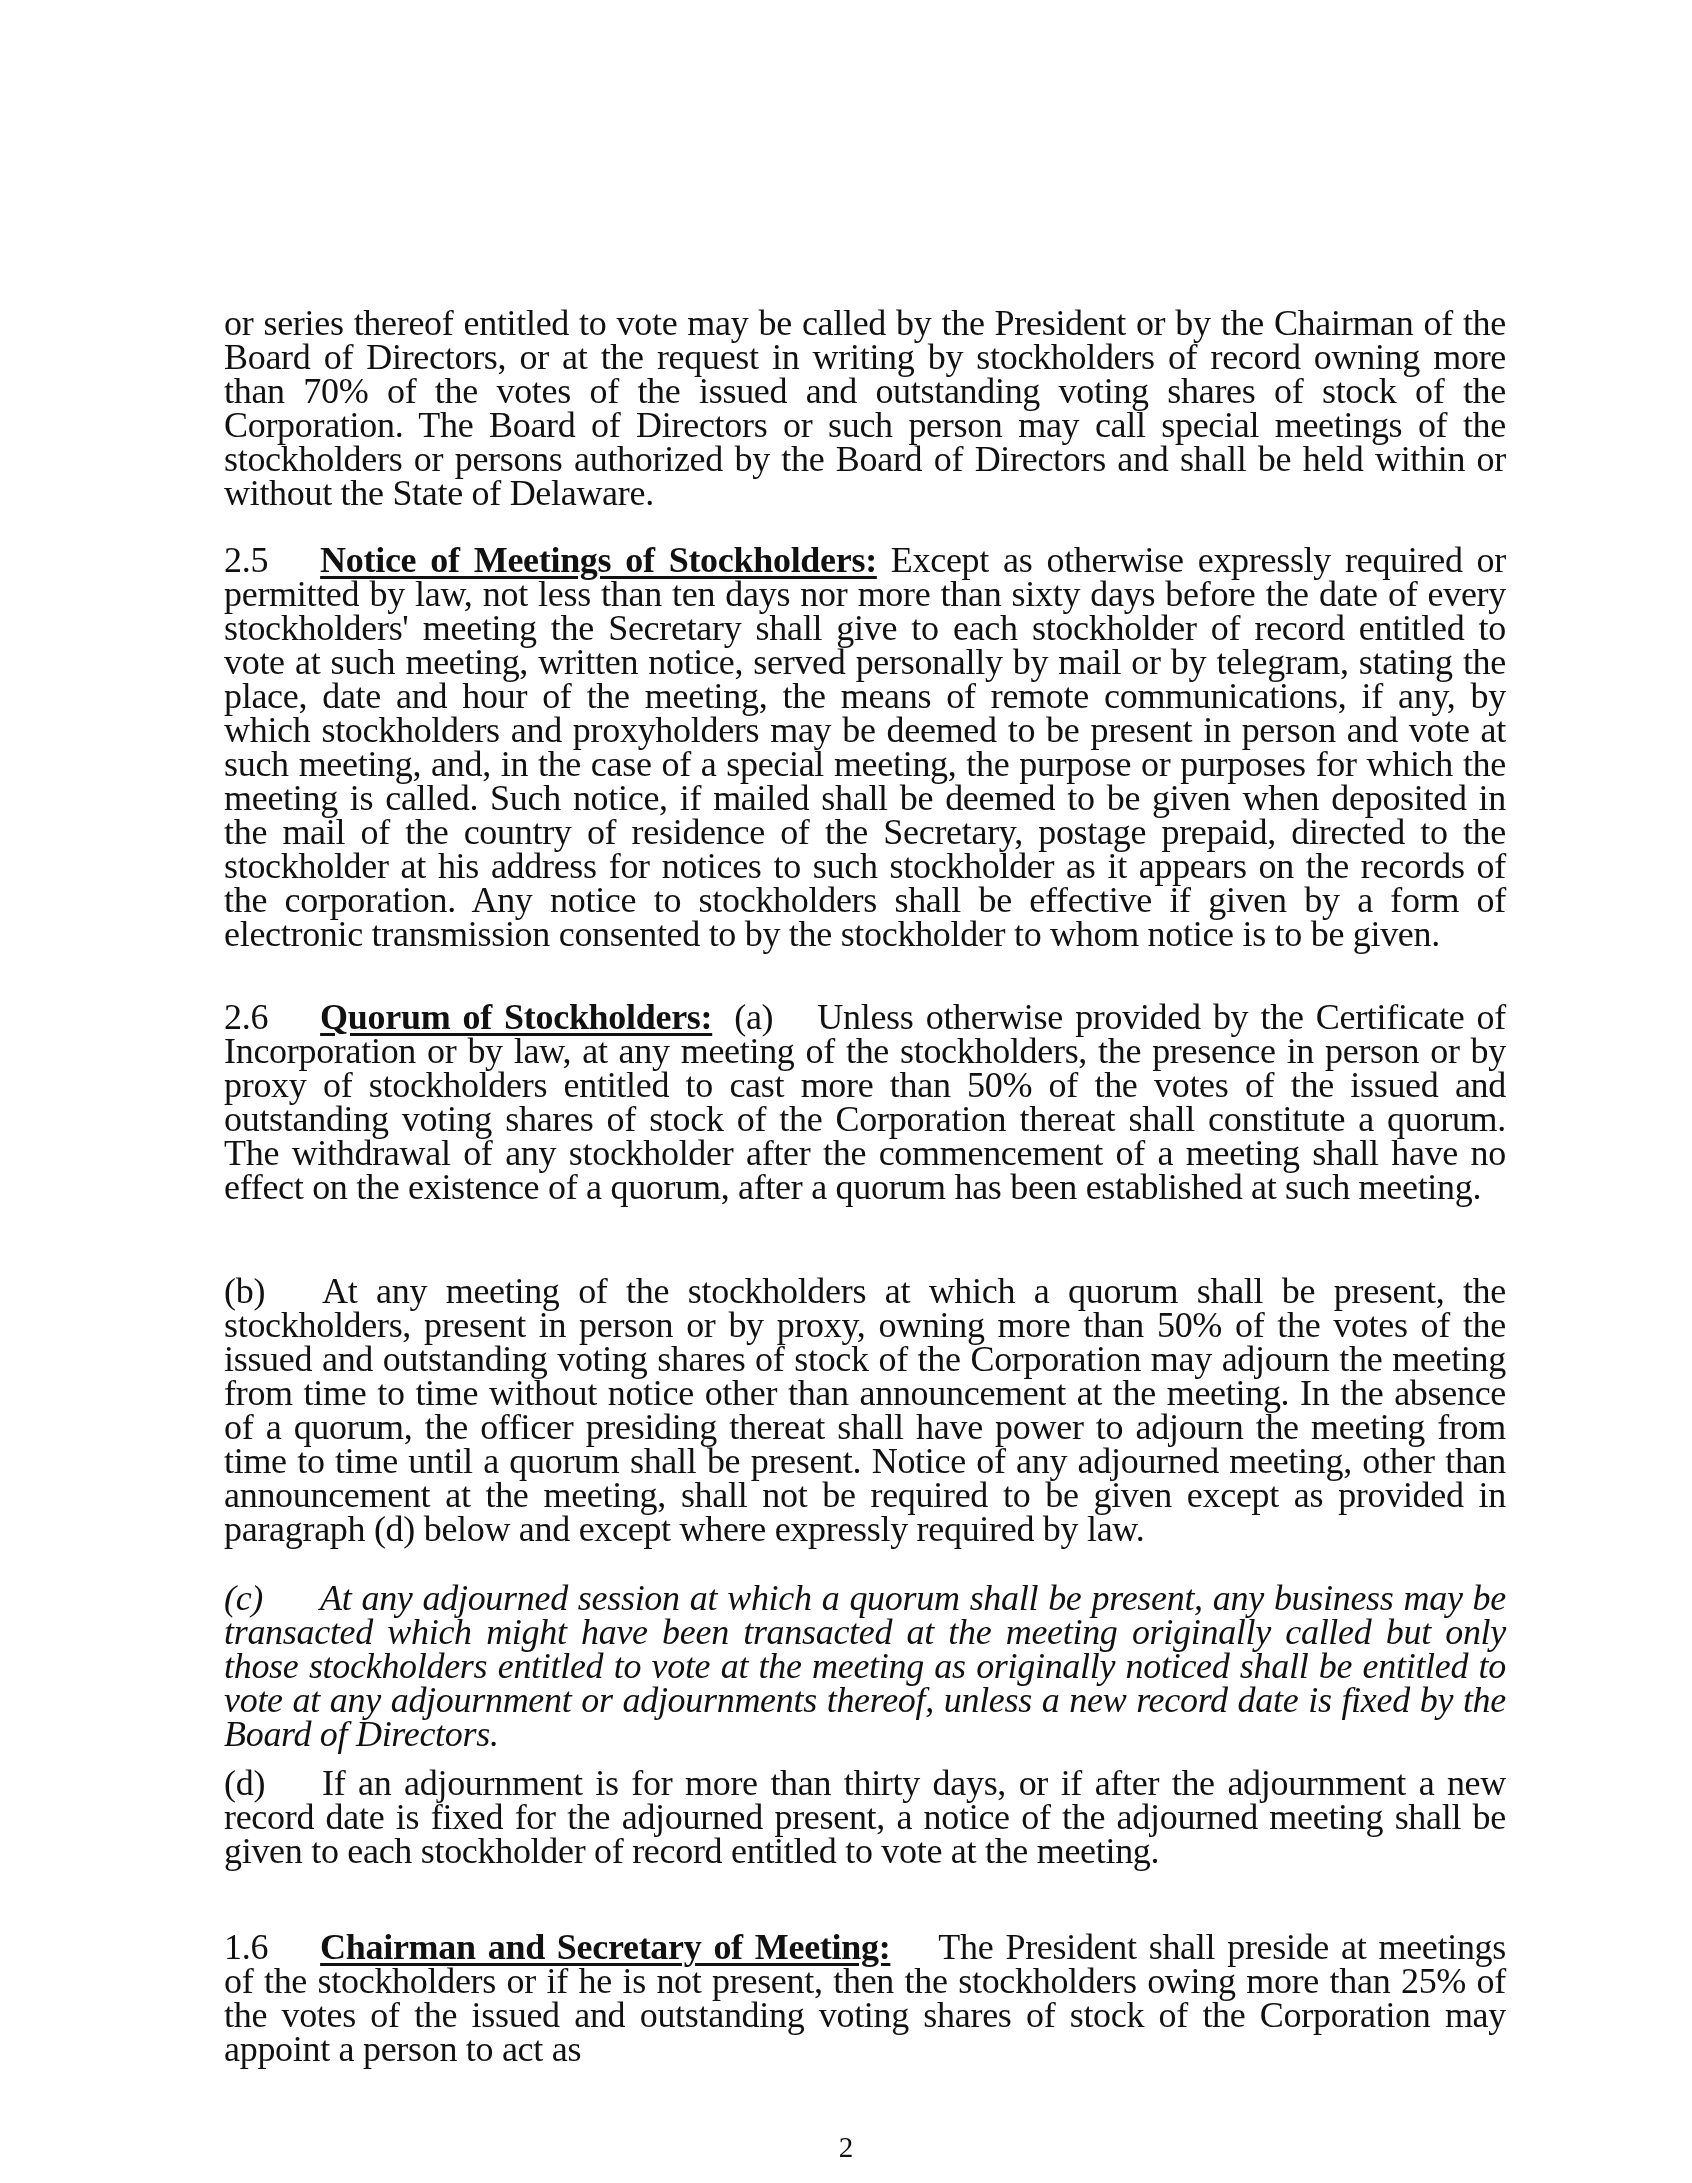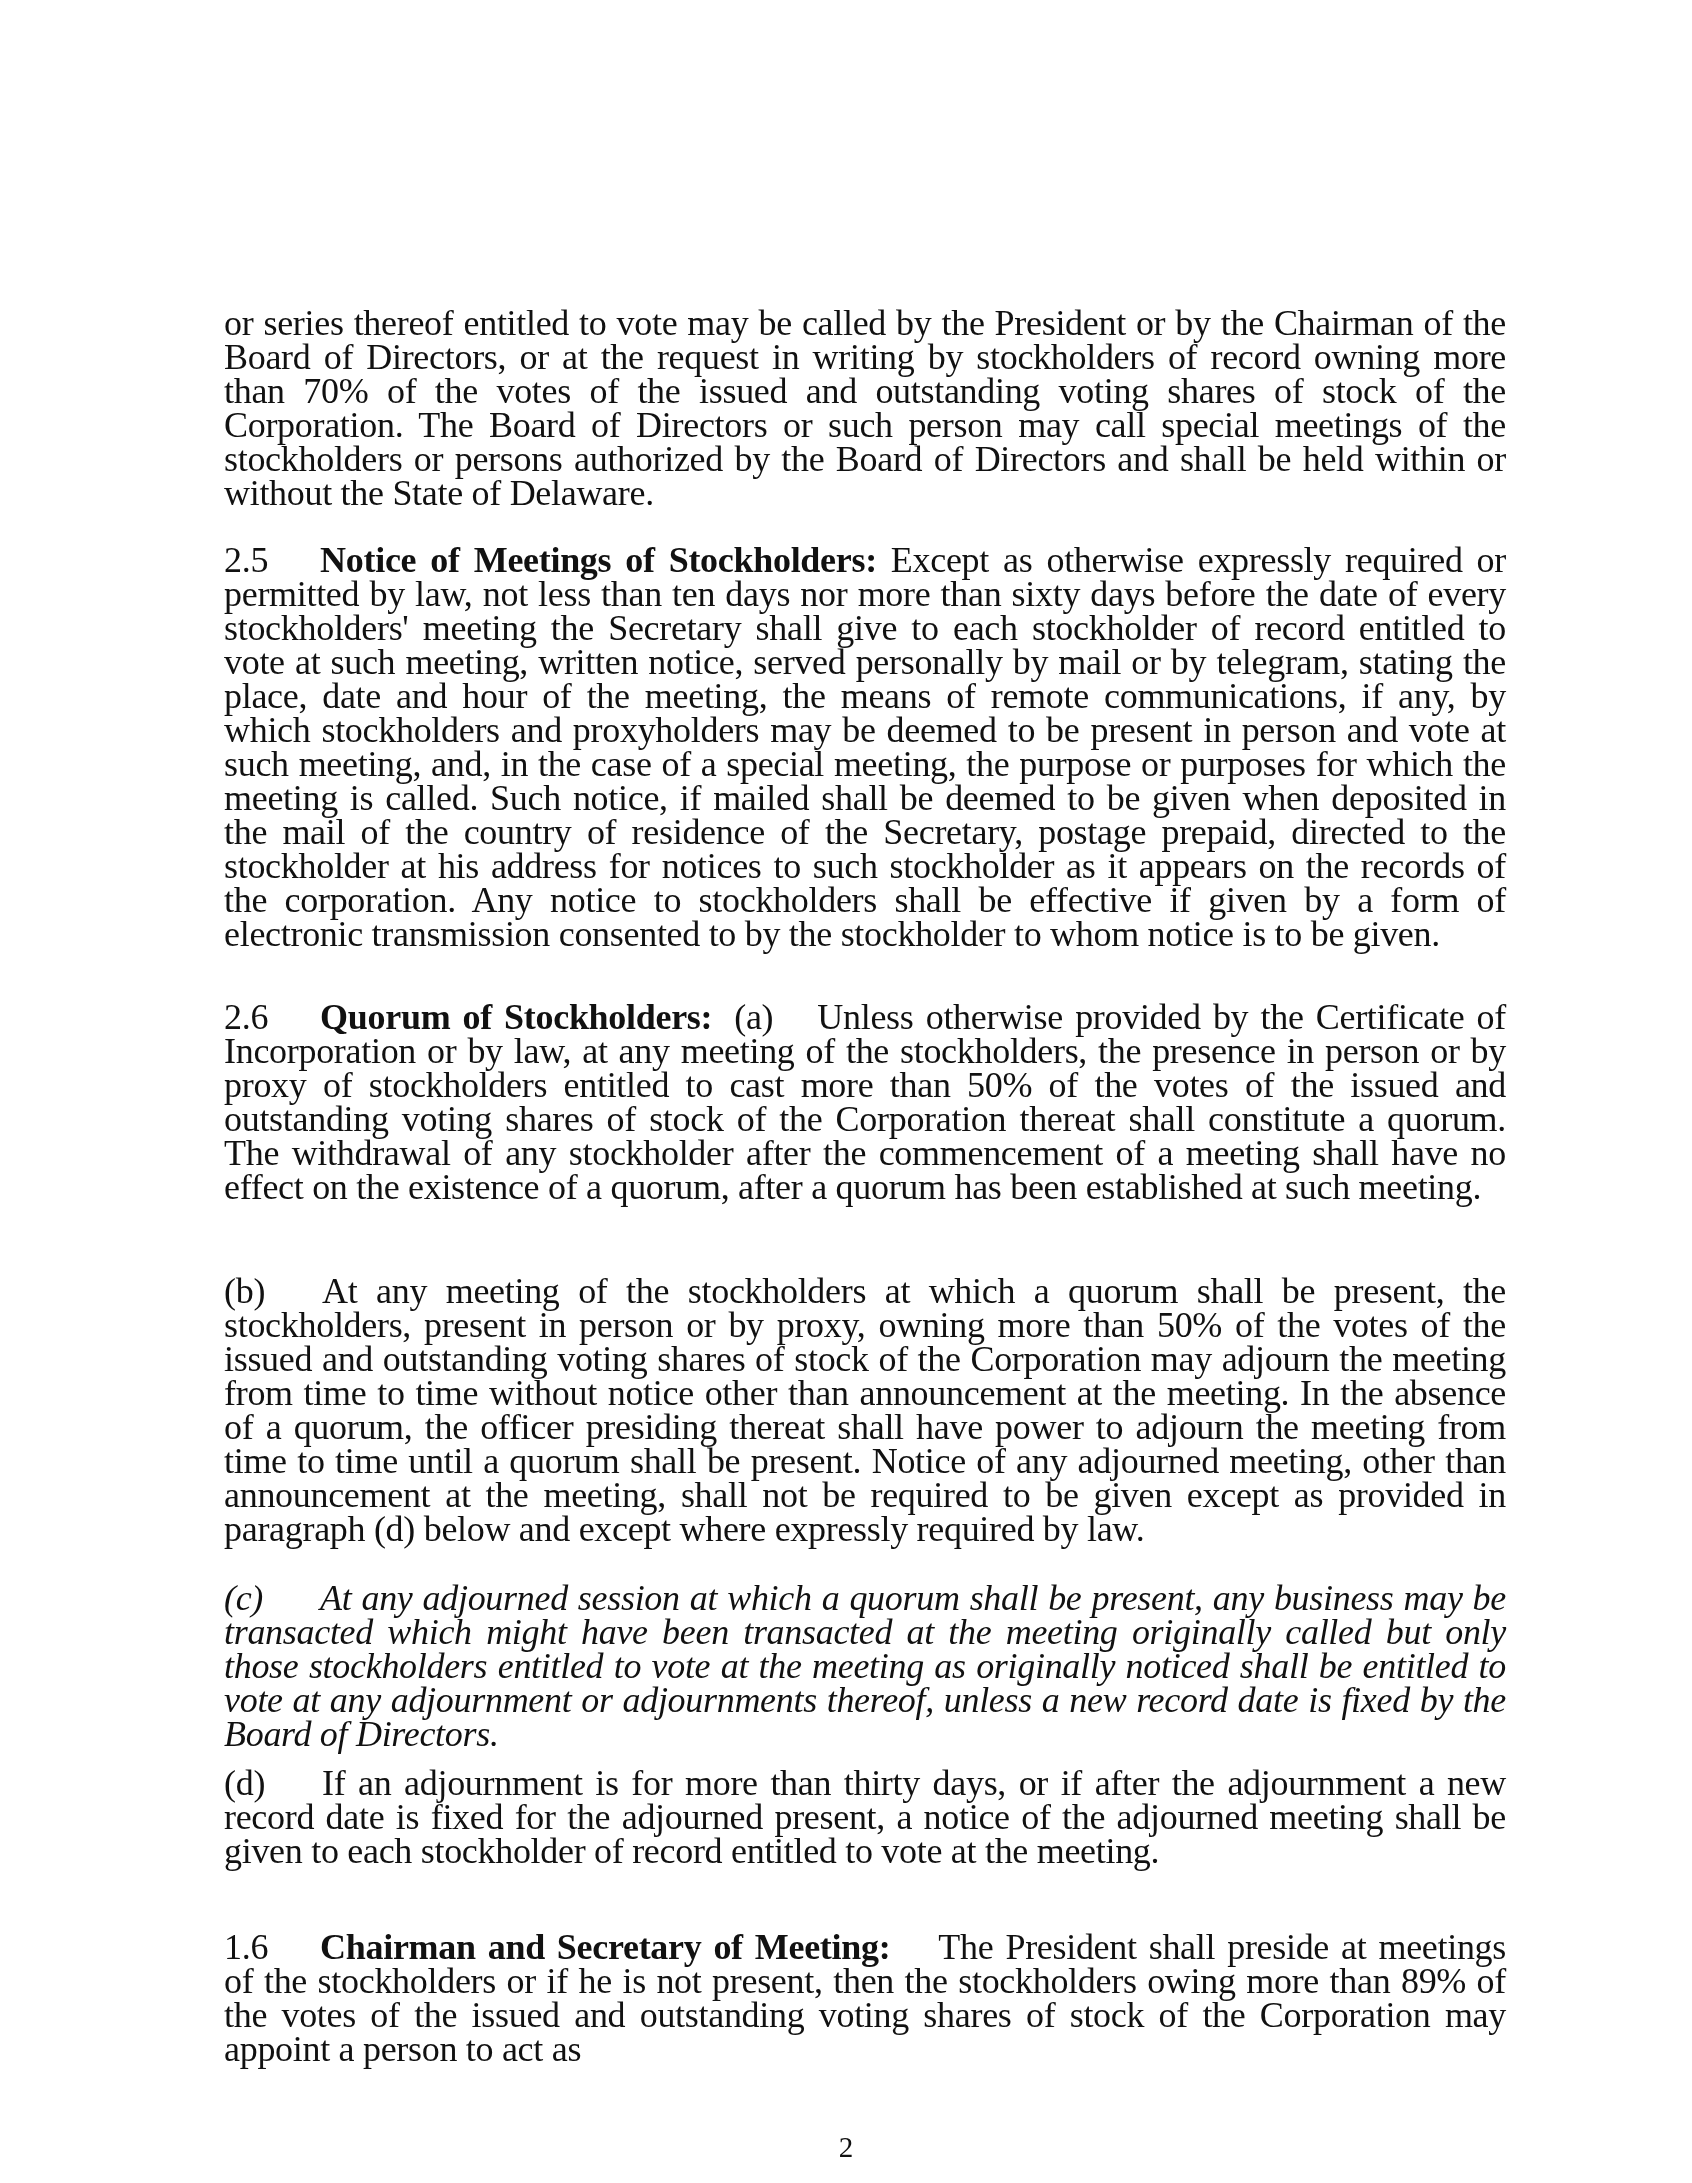--- a/index.html
+++ b/index.html
@@ -8,21 +8,21 @@
     position: absolute; left: 0; top: 0; width: 1692px; height: 2393px; background: #fff;
     font-family: "Liberation Serif", "DejaVu Serif", serif; color: #111;
   }
   .para {
     position: absolute; left: 224px; width: 1282px;
     font-size: 36px; line-height: 34px;
     text-align: justify; text-align-last: left;
     letter-spacing: -0.3px;
   }
   .num { display: inline-block; }
-  .head { font-weight: bold; text-decoration-thickness: 2.6px; text-underline-offset: 4.4px; }
+  .head { font-weight: bold; text-decoration: underline; text-decoration-thickness: 2.6px; text-underline-offset: 4.4px; }
   .sp1 { display: inline-block; width: 52px; }
   .sp2 { display: inline-block; width: 57px; }
   .sp-a { display: inline-block; width: 22px; }
   .sp-a2 { display: inline-block; width: 44px; }
   .sp-27 { display: inline-block; width: 48px; }
   .pagenum {
     position: absolute; left: 0; width: 1692px; top: 2131px; text-align: center;
     font-family: "Liberation Serif", serif; font-size: 29px;
   }
 </style>
@@ -48,19 +48,19 @@
 
   <p class="para" style="top:1581px; margin:0;font-style:italic;">
     <span>(c)</span><span class="sp2"></span><span>At any adjourned session at which a quorum shall be present, any business may be transacted which might have been transacted at the meeting originally called but only those stockholders entitled to vote at the meeting as originally noticed shall be entitled to vote at any adjournment or adjournments thereof, unless a new record date is fixed by the Board of Directors.</span>
   </p>
 
   <p class="para" style="top:1766px; margin:0;">
     <span>(d)</span><span class="sp2"></span><span>If an adjournment is for more than thirty days, or if after the adjournment a new record date is fixed for the adjourned present, a notice of the adjourned meeting shall be given to each stockholder of record entitled to vote at the meeting.</span>
   </p>
 
   <p class="para" style="top:1930px; margin:0;">
-    <span class="num">1.6</span><span class="sp1"></span><span class="head">Chairman and Secretary of Meeting:</span><span class="sp-27"></span><span>The President shall preside at meetings of the stockholders or if he is not present, then the stockholders owing more than 89% of the votes of the issued and outstanding voting shares of stock of the Corporation may appoint a person to act as</span>
+    <span class="num">1.6</span><span class="sp1"></span><span class="head">Chairman and Secretary of Meeting:</span><span class="sp-27"></span><span>The President shall preside at meetings of the stockholders or if he is not present, then the stockholders owing more than 25% of the votes of the issued and outstanding voting shares of stock of the Corporation may appoint a person to act as</span>
   </p>
 
   <div class="pagenum">2</div>
 
 </div>
 
 
 </body></html>

